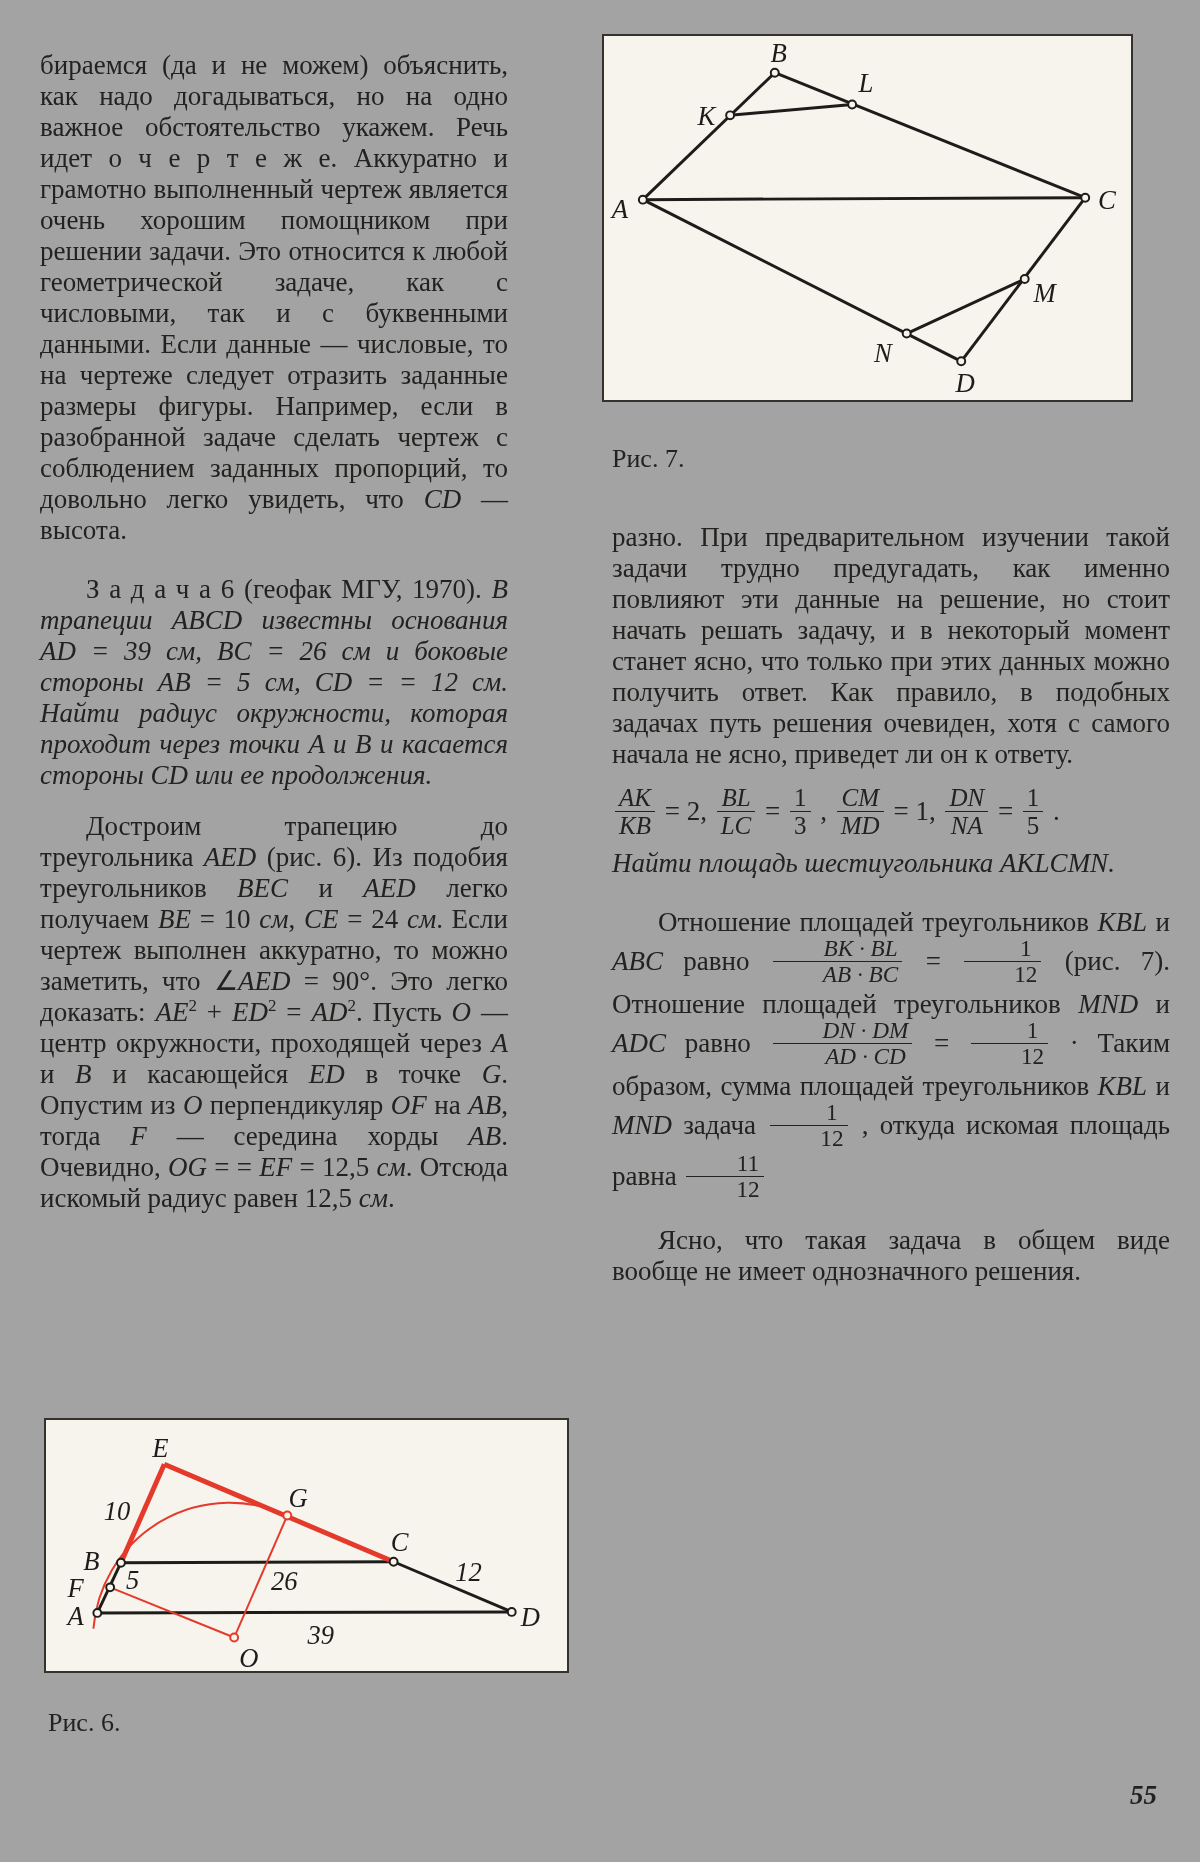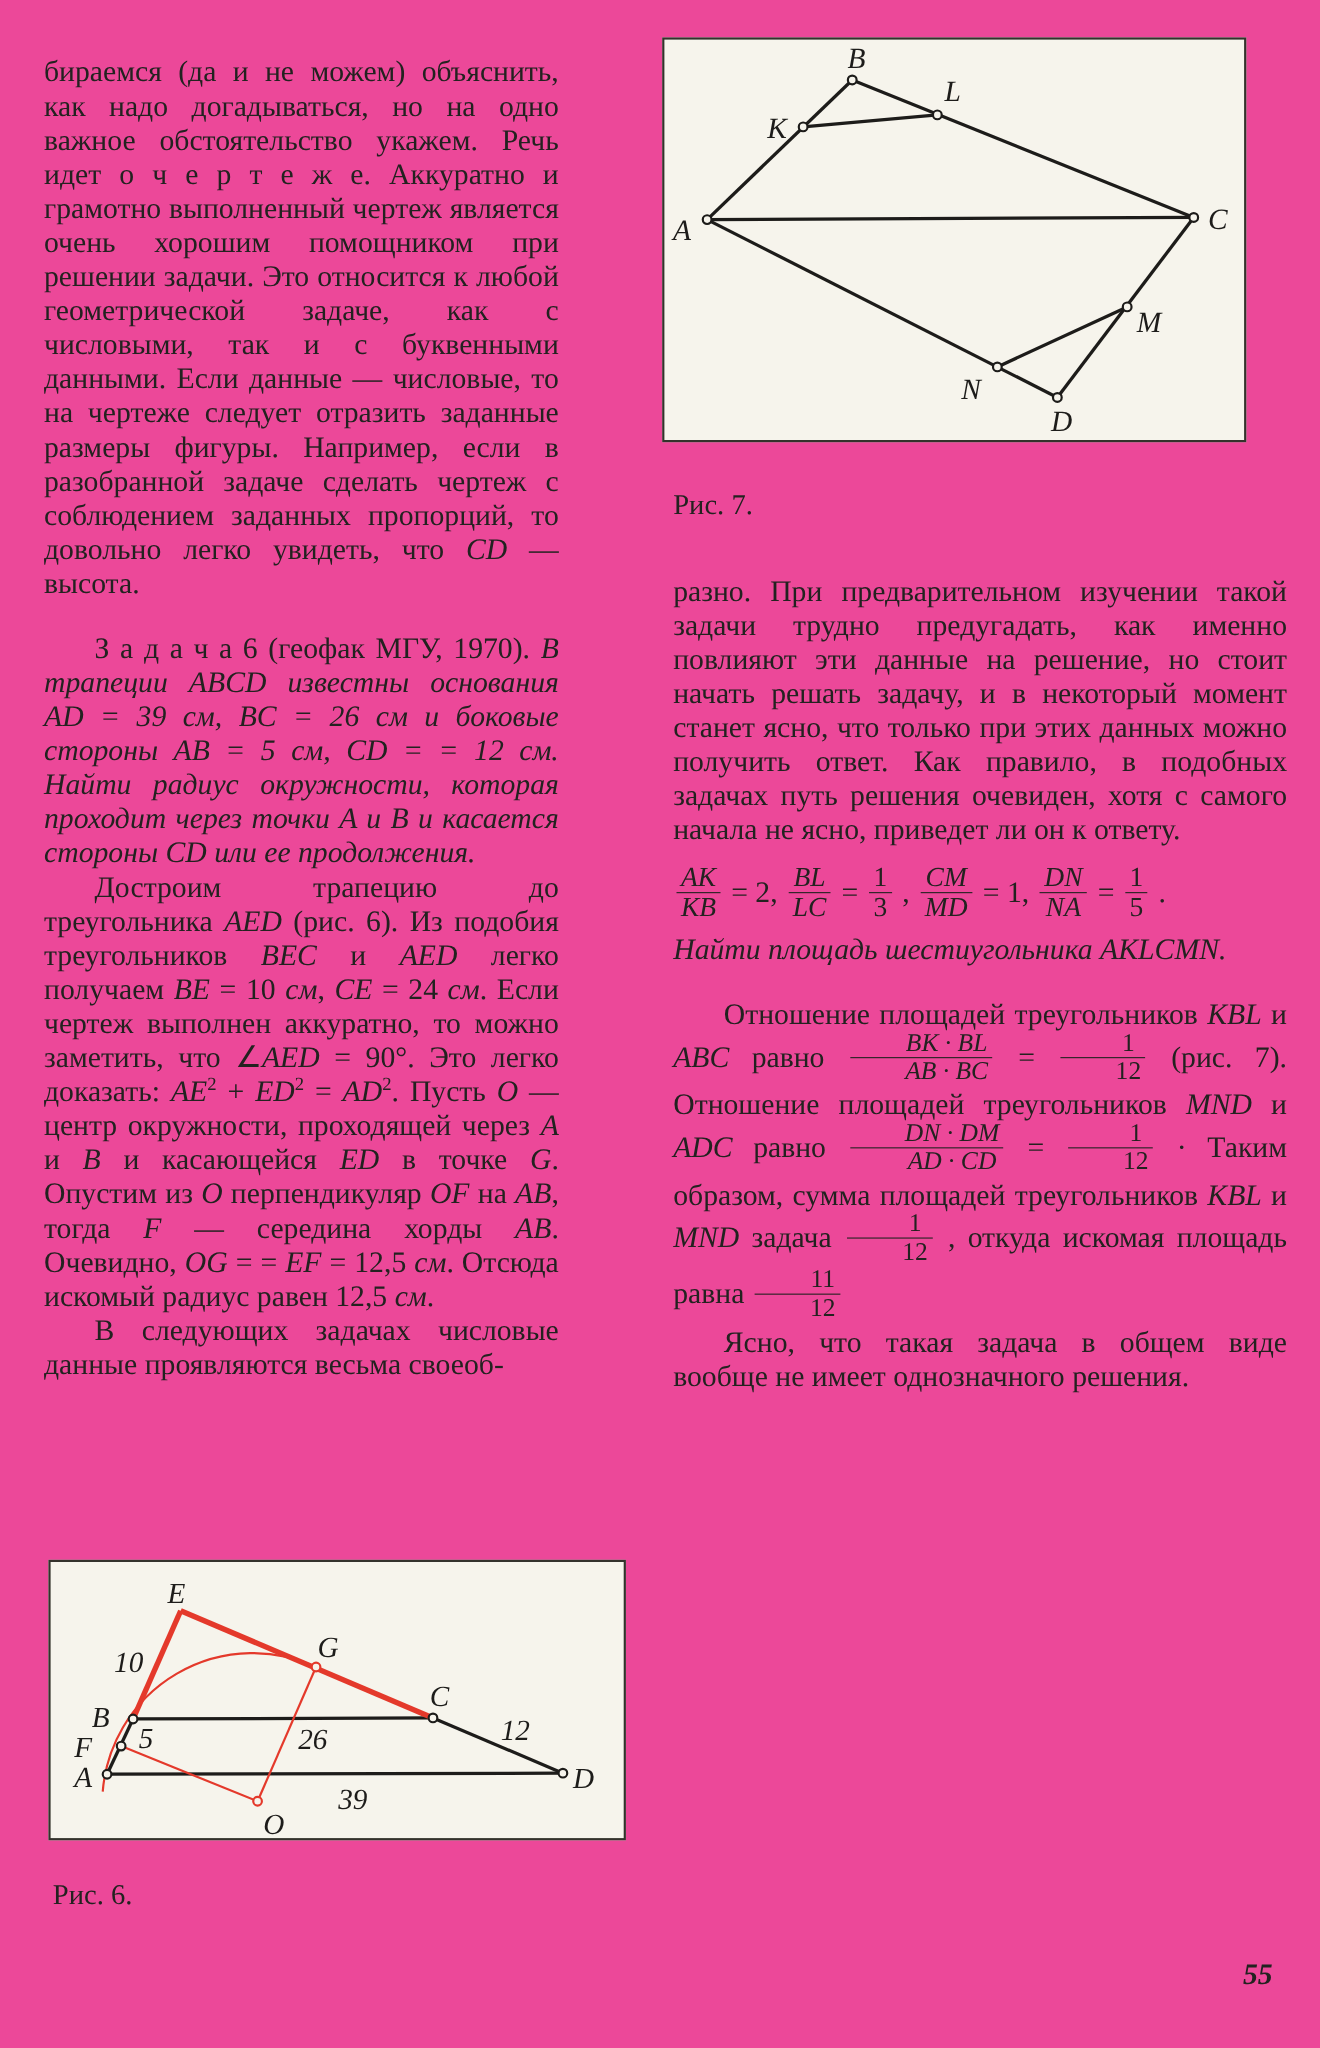--- a/index.html
+++ b/index.html
@@ -1,35 +1,35 @@
 <!DOCTYPE html>
 <html><head>
 <meta charset="utf-8">
 <style>
   html,body{margin:0;padding:0;}
   .page{
     position:relative;
     width:1200px;height:1862px;
-    background:#ec4899;
+    background:#a3a3a3;
     font-family:"Liberation Serif",serif;
     color:#232220;
     overflow:hidden;
   }
   .col{position:absolute;}
   .col-left{left:40px;top:50px;width:468px;}
   .col-right{left:612px;top:522px;width:558px;}
   p.body{
     margin:0;
     font-size:27px;
     line-height:31px;
     text-align:justify;
   }
   p.indent{text-indent:46px;}
   p.gap-lg{margin-top:28px;}
-  p.gap-md{}
+  p.gap-md{margin-top:20px;}
   .it{font-style:italic;}
   p.body sup{font-size:17px;line-height:0;vertical-align:super;}
   .frac{
     display:inline-flex;
     flex-direction:column;
     text-align:center;
     vertical-align:middle;
     line-height:1.08;
     font-size:0.86em;
     margin:0 3px;
@@ -78,21 +78,20 @@
 </style>
 </head>
 <body>
 
 <div class="page">
 
   <div class="col col-left">
     <p class="body"><span>бираемся (да и не можем) объяснить, как надо догадываться, но на одно важное обстоятельство укажем. Речь идет о </span><span>ч е р т е ж е</span><span>. Аккуратно и грамотно выполненный чертеж является очень хорошим помощником при решении задачи. Это относится к любой геометрической задаче, как с числовыми, так и с буквенными данными. Если данные — числовые, то на чертеже следует отразить заданные размеры фигуры. Например, если в разобранной задаче сделать чертеж с соблюдением заданных пропорций, то довольно легко увидеть, что </span><span class="it">CD</span><span> — высота.</span></p>
     <p class="body indent gap-lg"><span>З а д а ч а  6 (геофак МГУ, 1970). </span><span class="it">В трапеции ABCD известны основания AD = 39 см, BC = 26 см и боковые стороны AB = 5 см, CD = = 12 см. Найти радиус окружности, которая проходит через точки A и B и касается стороны CD или ее продолжения.</span></p>
     <p class="body indent gap-md"><span>Достроим трапецию до треугольника </span><span class="it">AED</span><span> (рис. 6). Из подобия треугольников </span><span class="it">BEC</span><span> и </span><span class="it">AED</span><span> легко получаем </span><span class="it">BE</span><span> = 10 </span><span class="it">см</span><span>, </span><span class="it">CE</span><span> = 24 </span><span class="it">см</span><span>. Если чертеж выполнен аккуратно, то можно заметить, что ∠</span><span class="it">AED</span><span> = 90°. Это легко доказать: </span><span class="it">AE</span><sup>2</sup><span> + </span><span class="it">ED</span><sup>2</sup><span> = </span><span class="it">AD</span><sup>2</sup><span>. Пусть </span><span class="it">O</span><span> — центр окружности, проходящей через </span><span class="it">A</span><span> и </span><span class="it">B</span><span> и касающейся </span><span class="it">ED</span><span> в точке </span><span class="it">G</span><span>. Опустим из </span><span class="it">O</span><span> перпендикуляр </span><span class="it">OF</span><span> на </span><span class="it">AB</span><span>, тогда </span><span class="it">F</span><span> — середина хорды </span><span class="it">AB</span><span>. Очевидно, </span><span class="it">OG</span><span> = = </span><span class="it">EF</span><span> = 12,5 </span><span class="it">см</span><span>. Отсюда искомый радиус равен 12,5 </span><span class="it">см</span><span>.</span></p>
-    <p class="body indent"><span>В следующих задачах числовые данные проявляются весьма своеоб-</span></p>
   </div>
 
   <div class="figbox fig7">
     <svg viewBox="0 0 531 367">
       <g stroke="#1d1c1a" stroke-width="3" fill="none">
         <line x1="39" y1="165" x2="172" y2="37"></line>
         <line x1="172" y1="37" x2="485" y2="163"></line>
         <line x1="485" y1="163" x2="360" y2="328"></line>
         <line x1="360" y1="328" x2="39" y2="165"></line>
         <line x1="39" y1="165" x2="485" y2="163"></line>

